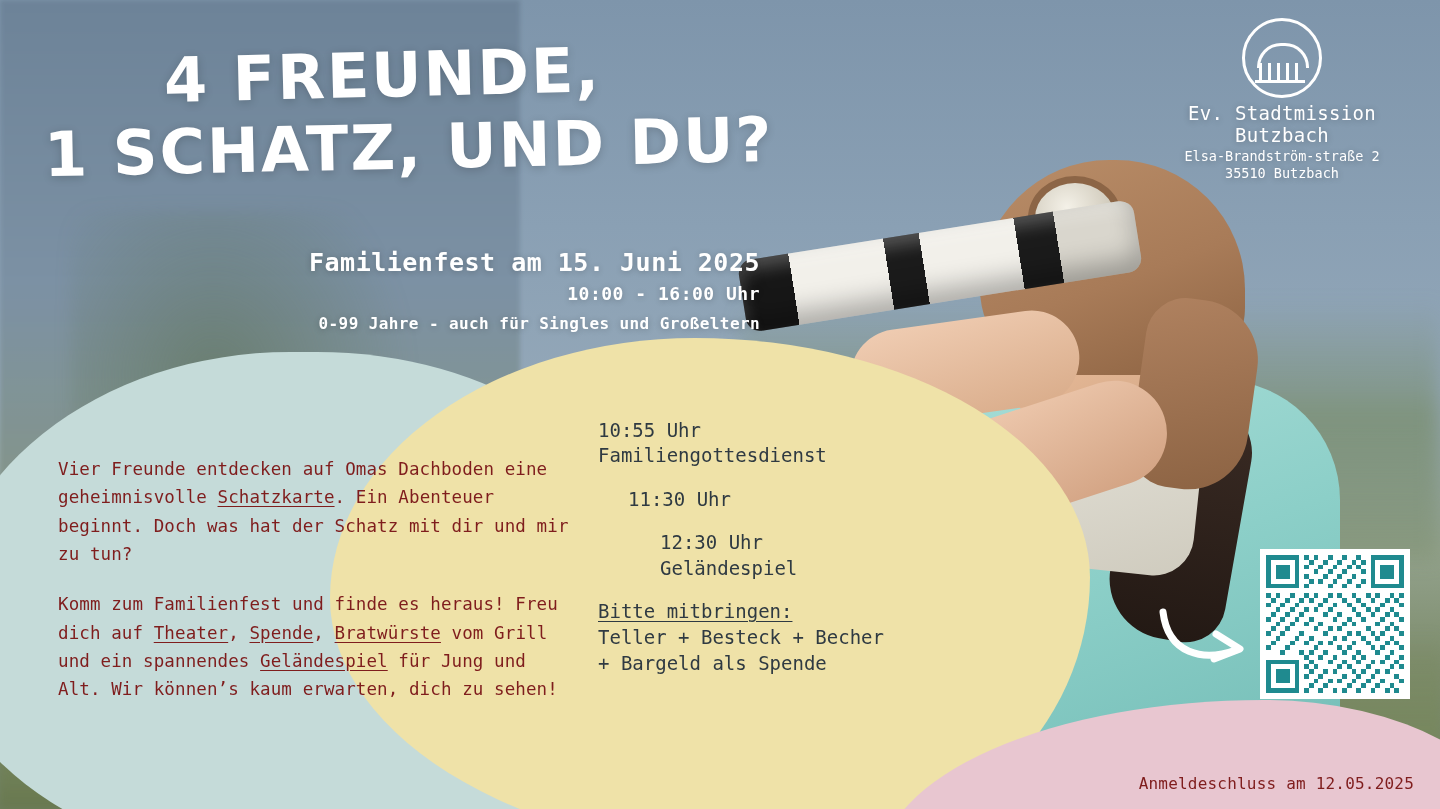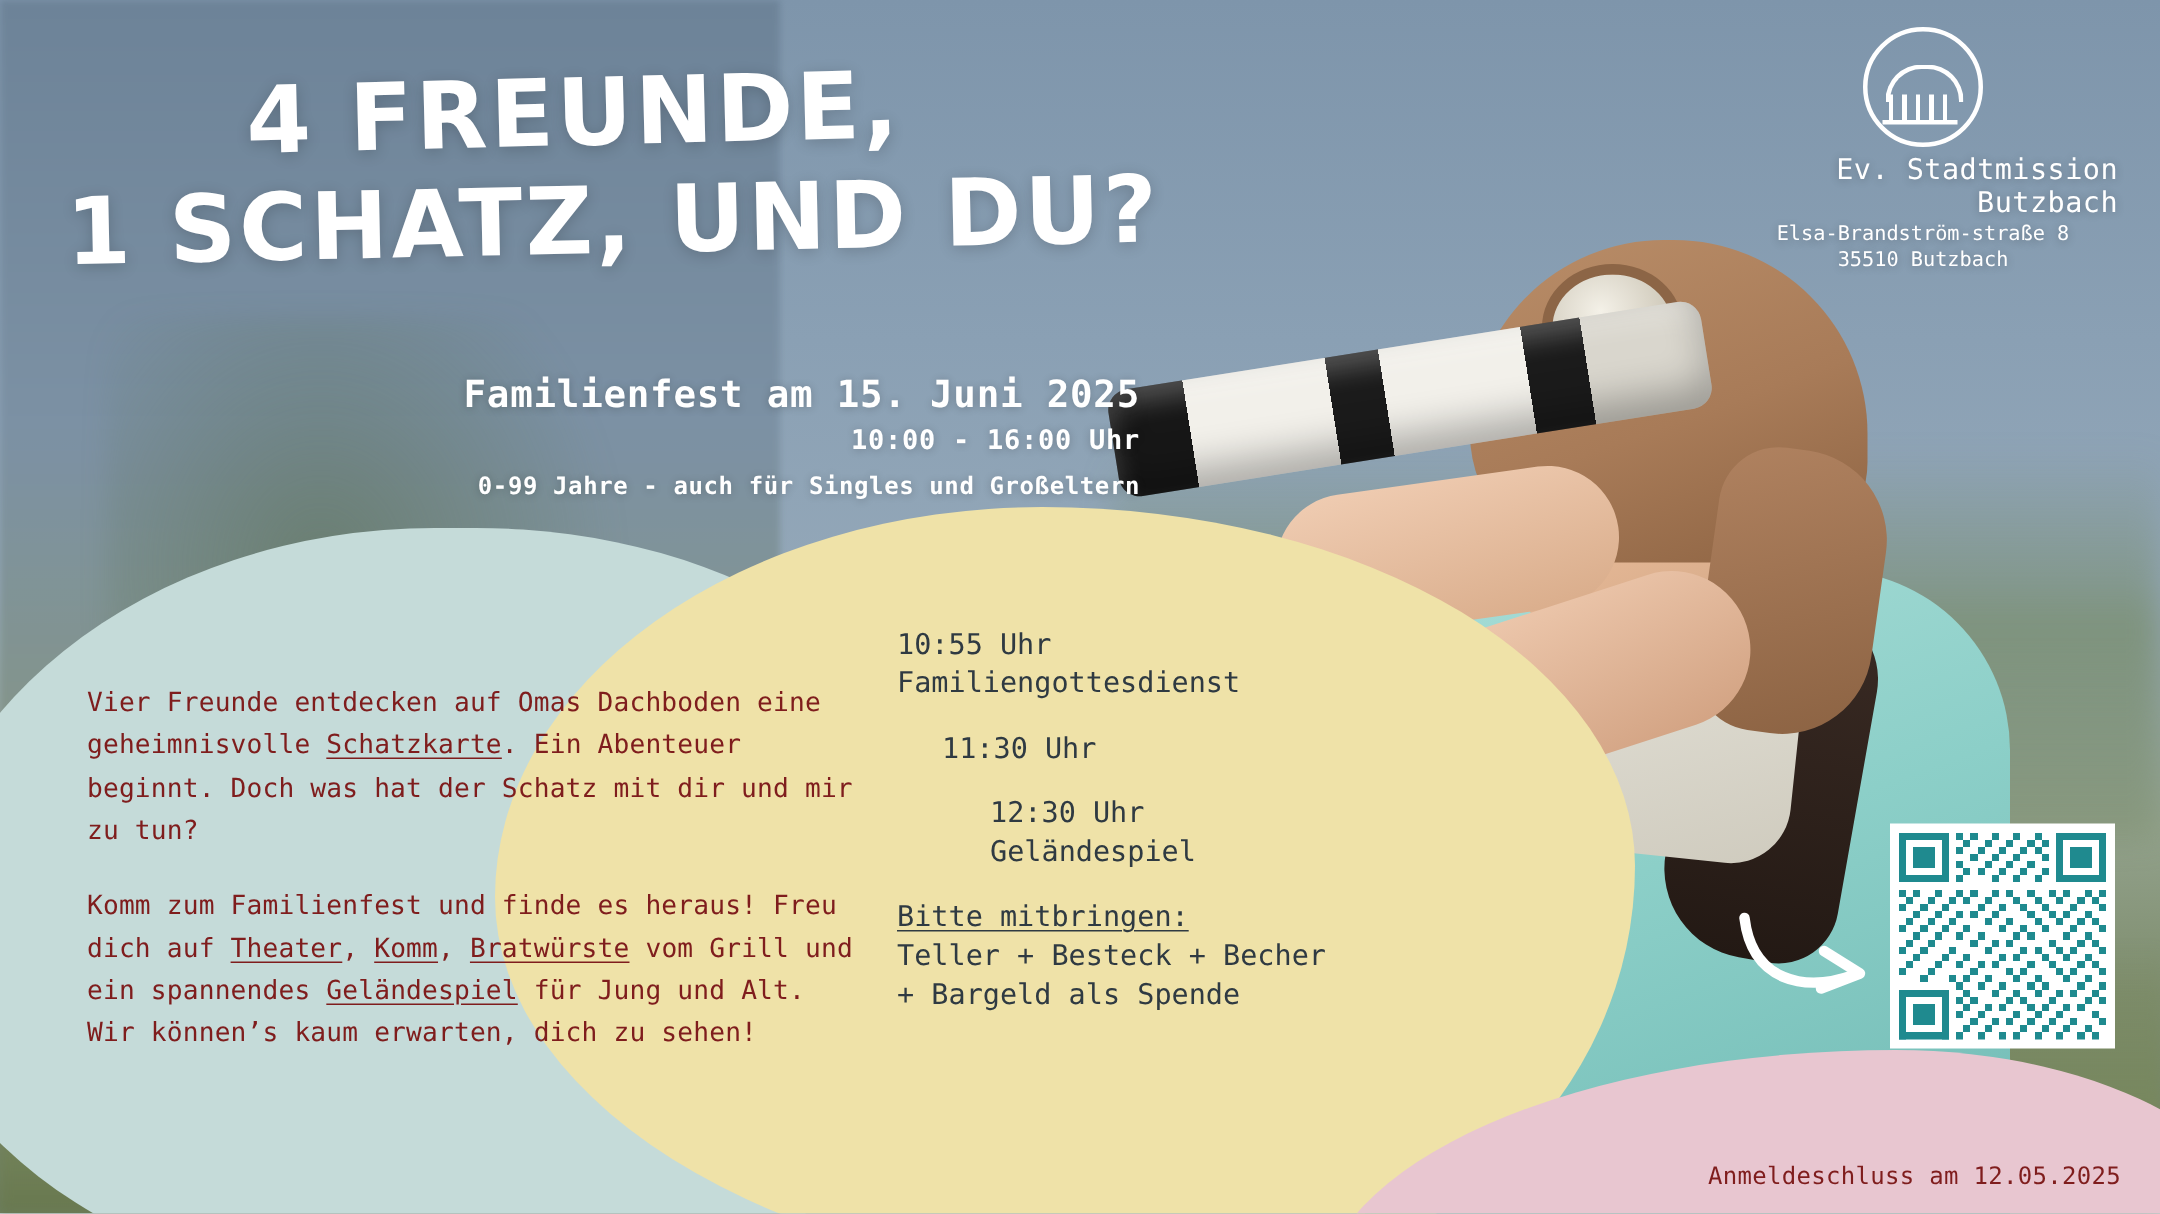--- a/index.html
+++ b/index.html
@@ -237,21 +237,21 @@
     left: 14px; top: 42px;
     width: 42px; height: 18px;
     background: repeating-linear-gradient(90deg, #fff 0 3px, transparent 3px 9px);
   }
   .logo .mark .base {
     position: absolute;
     left: 10px; top: 59px;
     width: 50px; height: 3px;
     background: #fff;
   }
-  .logo .name { font-size: 19px; letter-spacing: .3px; text-align: right; }
+  .logo .name { font-size: 19px; letter-spacing: .3px; }
   .logo .addr { font-size: 13.5px; line-height: 1.25; margin-top: 2px; }
 
   .story {
     position: absolute;
     left: 38px; top: 455px;
     width: 520px;
     color: #7f1d1d;
     font-family: "DejaVu Sans Mono", monospace;
     font-size: 17.5px;
     line-height: 1.62;
@@ -347,28 +347,28 @@
   </div>
 
   <div class="logo">
     <div class="mark">
       <div class="roof"></div>
       <div class="bars"></div>
       <div class="base"></div>
     </div>
     <div class="name">Ev. Stadtmission Butzbach</div>
     <div class="addr">
-      <div>Elsa-Brandström-straße 8</div>
+      <div>Elsa-Brandström-straße 2</div>
       <div>35510 Butzbach</div>
     </div>
   </div>
 
   <div class="story">
     <p><span>Vier Freunde entdecken auf Omas Dachboden eine geheimnisvolle </span><u>Schatzkarte</u><span>. Ein Abenteuer beginnt. Doch was hat der Schatz mit dir und mir zu tun?</span></p>
-    <p><span>Komm zum Familienfest und finde es heraus! Freu dich auf </span><u>Theater</u><span>, </span><u>Komm</u><span>, </span><u>Bratwürste</u><span> vom Grill und ein spannendes </span><u>Geländespiel</u><span> für Jung und Alt. Wir können’s kaum erwarten, dich zu sehen!</span></p>
+    <p><span>Komm zum Familienfest und finde es heraus! Freu dich auf </span><u>Theater</u><span>, </span><u>Spende</u><span>, </span><u>Bratwürste</u><span> vom Grill und ein spannendes </span><u>Geländespiel</u><span> für Jung und Alt. Wir können’s kaum erwarten, dich zu sehen!</span></p>
   </div>
 
   <div class="schedule">
     <div class="item i0">
       <div>10:55 Uhr</div>
       <div>Familiengottesdienst</div>
     </div>
     <div class="item i1">
       <div>11:30 Uhr</div>
     </div>

